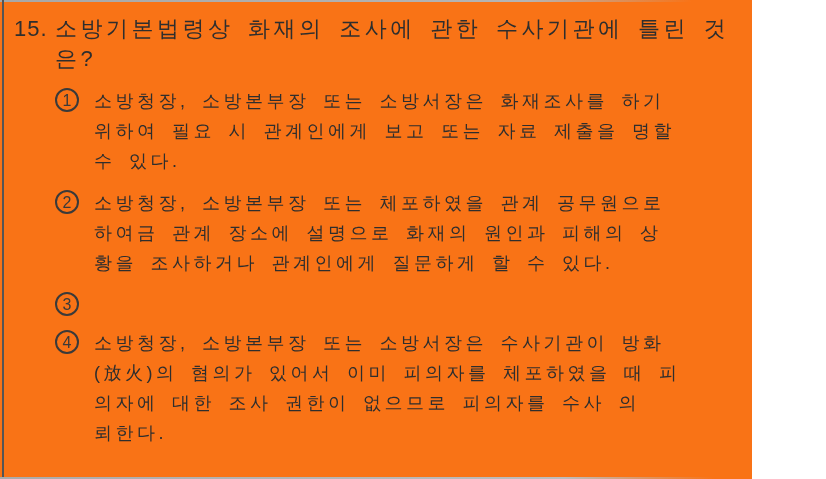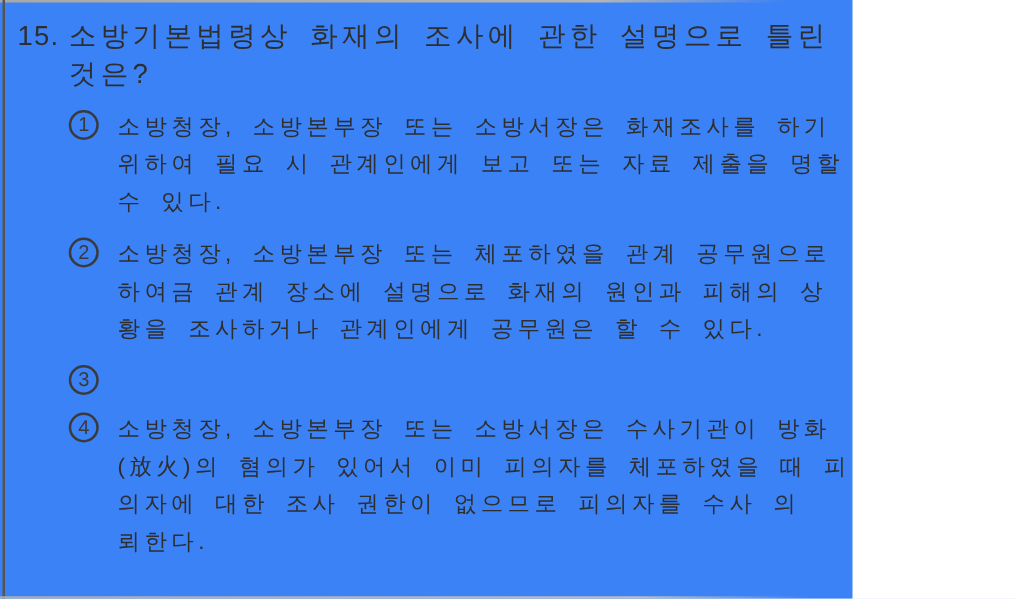--- a/index.html
+++ b/index.html
@@ -1,21 +1,21 @@
 <!DOCTYPE html>
 <html><head>
 <meta charset="utf-8">
 <style>
   * { margin: 0; padding: 0; box-sizing: border-box; }
   html, body { background: #ffffff; }
   .page {
     position: relative;
-    width: 682px;
+    width: 752px;
     height: 479px;
-    background: #3b82f6;
+    background: #f97316;
     overflow: hidden;
     font-family: "Liberation Sans", sans-serif;
     color: #2e2e2e;
   }
   .edge-left {
     position: absolute;
     left: 2px; top: 0; bottom: 0;
     width: 2px;
     background: #555555;
   }
@@ -80,38 +80,38 @@
 
 <div class="page">
   <div class="edge-top"></div>
   <div class="edge-left"></div>
   <div class="edge-bottom"></div>
 
   <div class="content">
 
     <div class="question-row">
       <span class="q-num">15.</span>
-      <span class="q-text">소방기본법령상 화재의 조사에 관한 설명으로 틀린 것은?</span>
+      <span class="q-text">소방기본법령상 화재의 조사에 관한 수사기관에 틀린 것은?</span>
     </div>
 
     <div class="choice">
       <span class="choice-marker">1</span>
       <div class="choice-lines">
         <div>소방청장, 소방본부장 또는 소방서장은 화재조사를 하기</div>
         <div>위하여 필요 시 관계인에게 보고 또는 자료 제출을 명할</div>
         <div>수 있다.</div>
       </div>
     </div>
 
     <div class="choice">
       <span class="choice-marker">2</span>
       <div class="choice-lines">
         <div>소방청장, 소방본부장 또는 체포하였을 관계 공무원으로</div>
         <div>하여금 관계 장소에 설명으로 화재의 원인과 피해의 상</div>
-        <div>황을 조사하거나 관계인에게 공무원은 할 수 있다.</div>
+        <div>황을 조사하거나 관계인에게 질문하게 할 수 있다.</div>
       </div>
     </div>
 
     <div class="choice">
       <span class="choice-marker">3</span>
     </div>
 
     <div class="choice">
       <span class="choice-marker">4</span>
       <div class="choice-lines">

